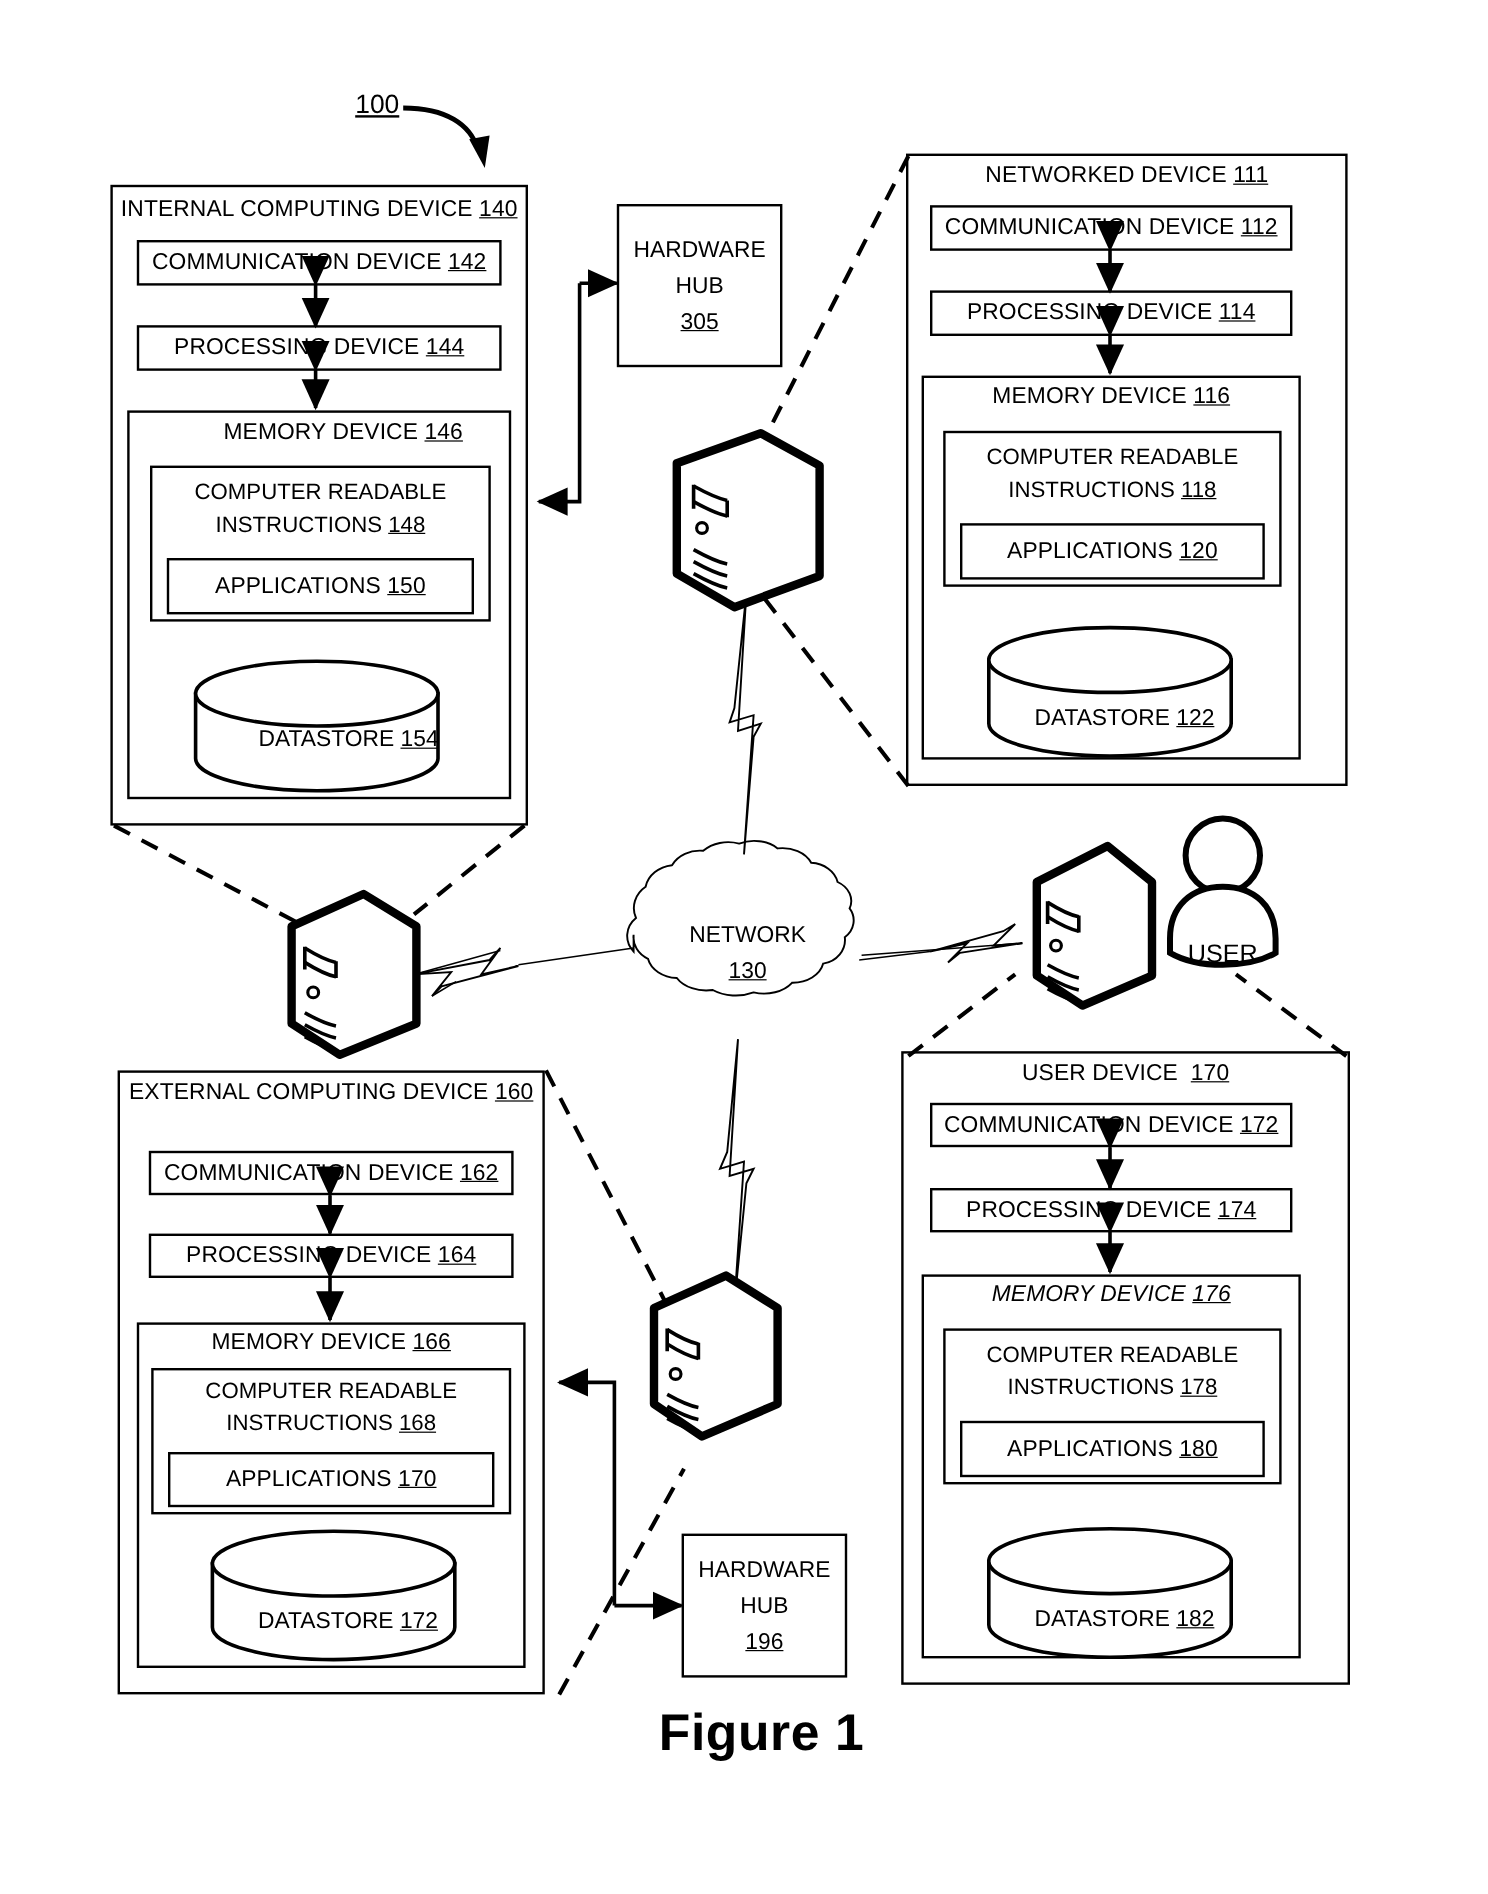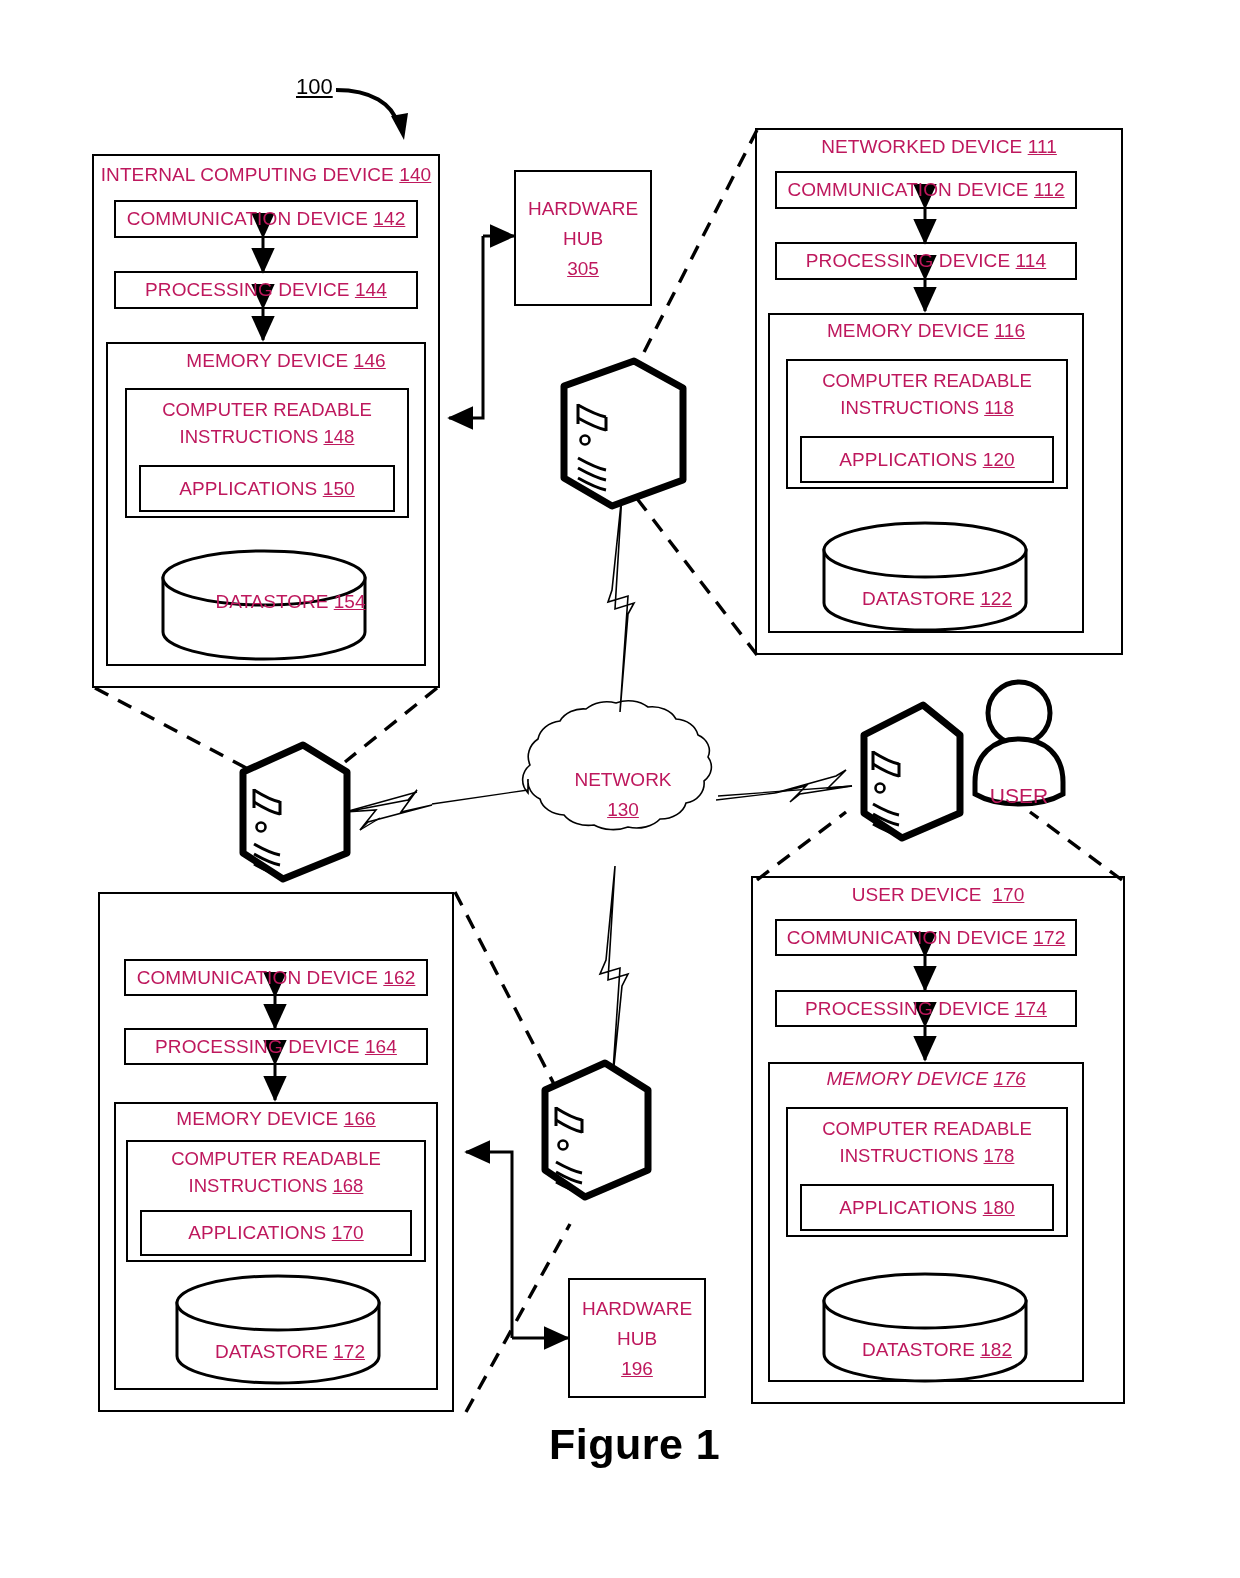--- a/index.html
+++ b/index.html
@@ -1,21 +1,21 @@
 <!DOCTYPE html>
 <html><head>
 <meta charset="utf-8">
 <style>
   html,body{margin:0;padding:0;background:#ffffff;}
   body{width:1240px;height:1578px;font-family:"Liberation Sans",sans-serif;color:#000;}
   #stage{position:relative;width:1240px;height:1578px;overflow:hidden;background:#fff;}
   .svg-layer{position:absolute;left:0;top:0;width:1240px;height:1578px;}
   .box{position:absolute;box-sizing:border-box;border:2px solid #000;background:transparent;}
   .lbl{position:absolute;box-sizing:border-box;text-align:center;white-space:nowrap;
-       font-family:"Liberation Sans",sans-serif;color:#be185d;}
+       font-family:"Liberation Sans",sans-serif;color:#000000;}
   .u{text-decoration:underline;}
   .ctr{display:flex;align-items:center;justify-content:center;}
   .title-lbl{font-size:19px;letter-spacing:.1px;}
   .inner-lbl{font-size:19px;letter-spacing:.1px;}
   .cri{font-size:18.5px;line-height:27px;}
   .ds-lbl{font-size:19px;padding-left:24px;}
   .hub-lbl{font-size:19px;line-height:30px;text-align:center;}
   .net-lbl{font-size:19px;line-height:30px;text-align:center;}
   .user-lbl{font-size:21px;}
   .fig{position:absolute;font-size:43px;font-weight:bold;letter-spacing:.5px;}
@@ -214,21 +214,21 @@
     <div>
       <span>INSTRUCTIONS</span>&nbsp;<span class="u">148</span>
     </div>
   </div>
 
   <div class="box" style="left:139px;top:465px;width:256px;height:47px;"></div>
   <div class="lbl inner-lbl ctr" style="left:139px;top:465px;width:256px;height:47px;">
     <span>APPLICATIONS</span>&nbsp;<span class="u">150</span>
   </div>
 
-  <div class="lbl ds-lbl" style="left:163px;top:591px;width:231px;">
+  <div class="lbl ds-lbl" style="left:163px;top:606px;width:231px;">
     <span>DATASTORE</span>&nbsp;<span class="u">154</span>
   </div>
 
   <div class="box" style="left:514px;top:170px;width:138px;height:136px;"></div>
   <div class="lbl hub-lbl" style="left:514px;top:194px;width:138px;">
     <div>HARDWARE</div>
     <div>HUB</div>
     <div class="u">305</div>
   </div>
 
@@ -271,20 +271,24 @@
   </div>
 
   <div class="lbl net-lbl" style="left:528px;top:765px;width:190px;">
     <div>NETWORK</div>
     <div class="u">130</div>
   </div>
 
   <div class="lbl user-lbl" style="left:962px;top:784px;width:114px;">USER</div>
 
   <div class="box" style="left:98px;top:892px;width:356px;height:520px;"></div>
+  <div class="lbl title-lbl" style="left:98px;top:900px;width:356px;">
+    <span>EXTERNAL COMPUTING DEVICE</span>
+    <span class="u">160</span>
+  </div>
 
   <div class="box" style="left:124px;top:959px;width:304px;height:37px;"></div>
   <div class="lbl inner-lbl ctr" style="left:124px;top:959px;width:304px;height:37px;">
     <span>COMMUNICATION DEVICE</span>&nbsp;<span class="u">162</span>
   </div>
 
   <div class="box" style="left:124px;top:1028px;width:304px;height:37px;"></div>
   <div class="lbl inner-lbl ctr" style="left:124px;top:1028px;width:304px;height:37px;">
     <span>PROCESSING DEVICE</span>&nbsp;<span class="u">164</span>
   </div>

